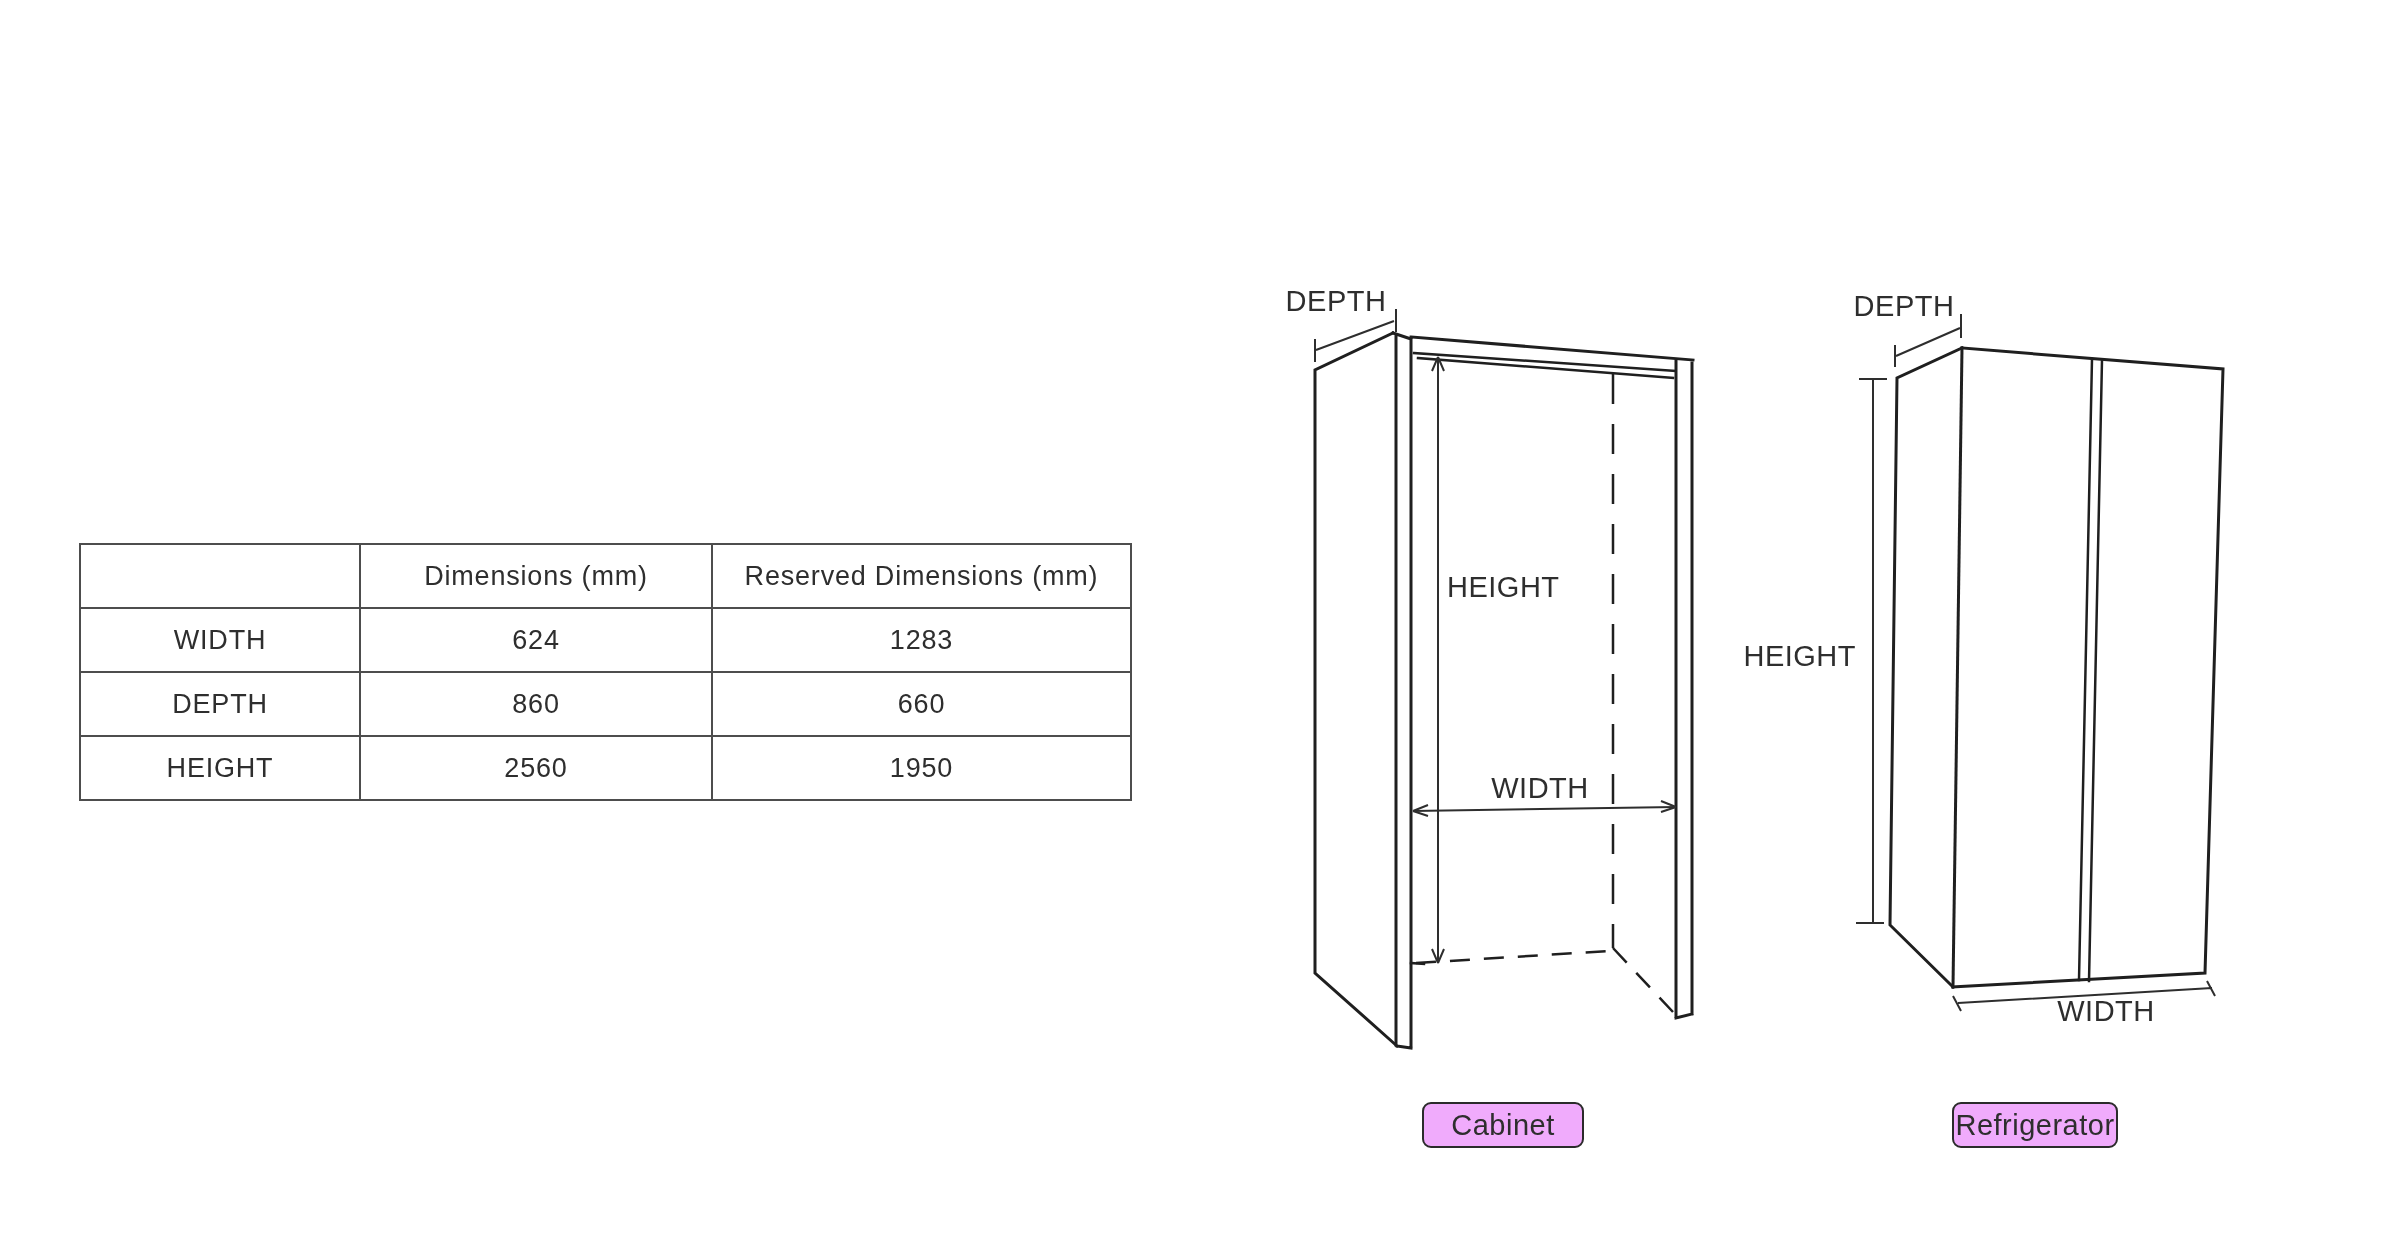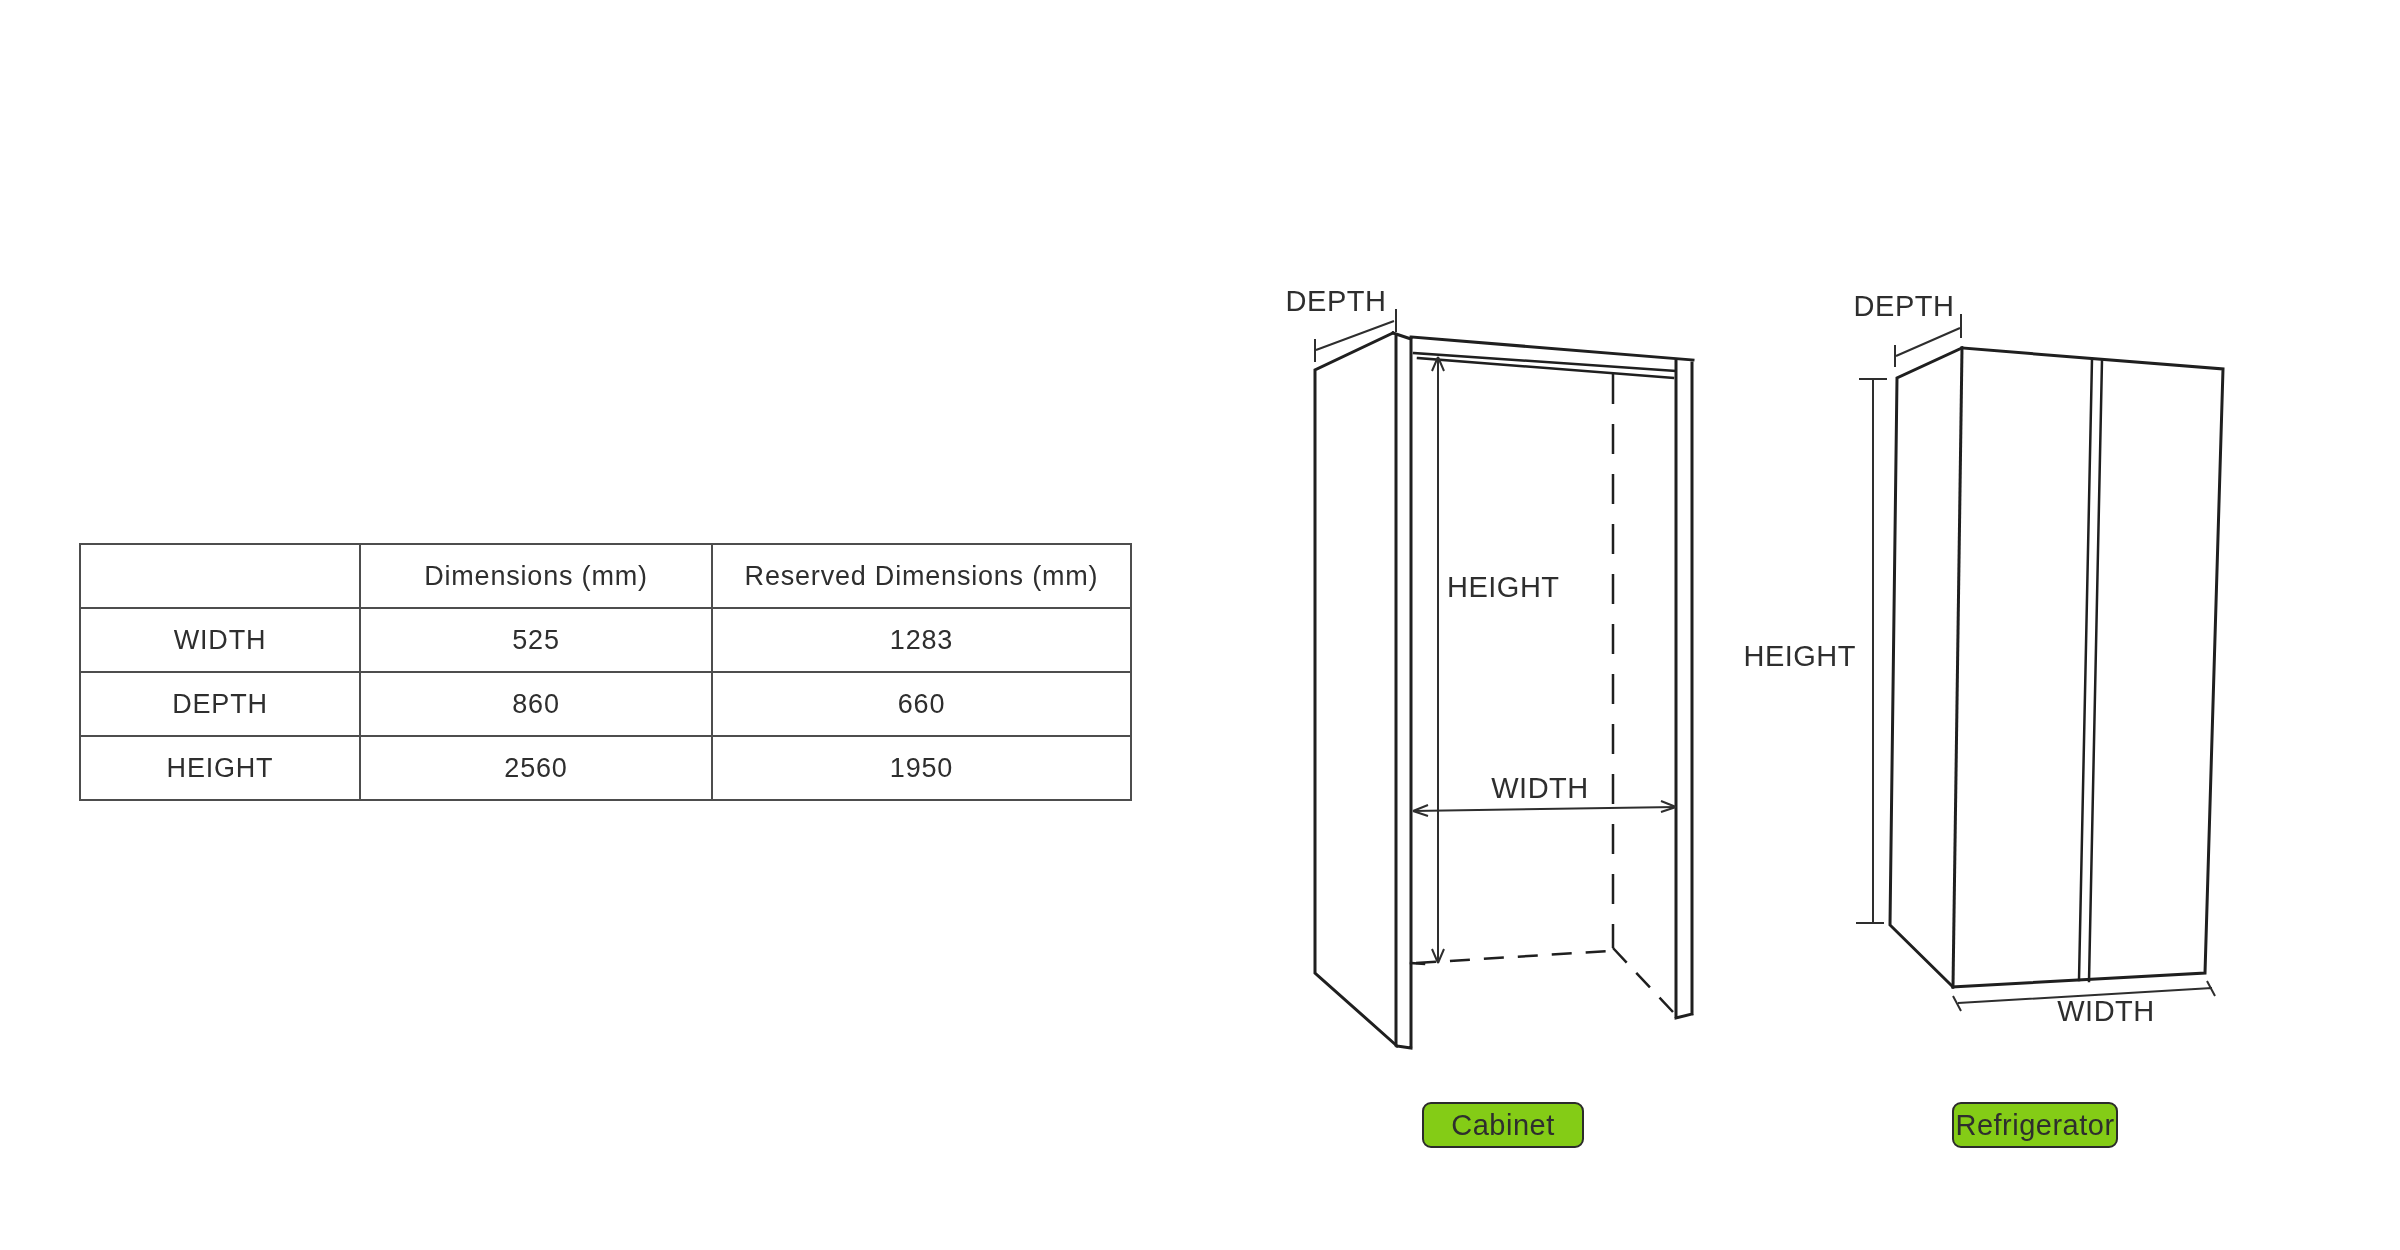--- a/index.html
+++ b/index.html
@@ -63,21 +63,21 @@
     border: 2.5px solid #2b2b2b;
     border-radius: 9px;
     box-sizing: border-box;
     display: flex;
     align-items: center;
     justify-content: center;
     font-size: 29px;
     font-weight: 300;
     letter-spacing: 0.5px;
     color: #2e2e2e;
-    background: #84cc16;
+    background: #f0abfc;
   }
   .badge-cabinet { left: 1422px; width: 162px; }
   .badge-fridge  { left: 1952px; width: 166px; }
 </style>
 </head>
 <body>
 
 <div class="canvas">
 
   <table class="dims">
@@ -87,21 +87,21 @@
         <col style="width:419px">
     </colgroup>
     <tbody>
       <tr>
         <td></td>
         <td>Dimensions (mm)</td>
         <td>Reserved Dimensions (mm)</td>
       </tr>
       <tr>
         <td>WIDTH</td>
-        <td>525</td>
+        <td>624</td>
         <td>1283</td>
       </tr>
       <tr>
         <td>DEPTH</td>
         <td>860</td>
         <td>660</td>
       </tr>
       <tr>
         <td>HEIGHT</td>
         <td>2560</td>

